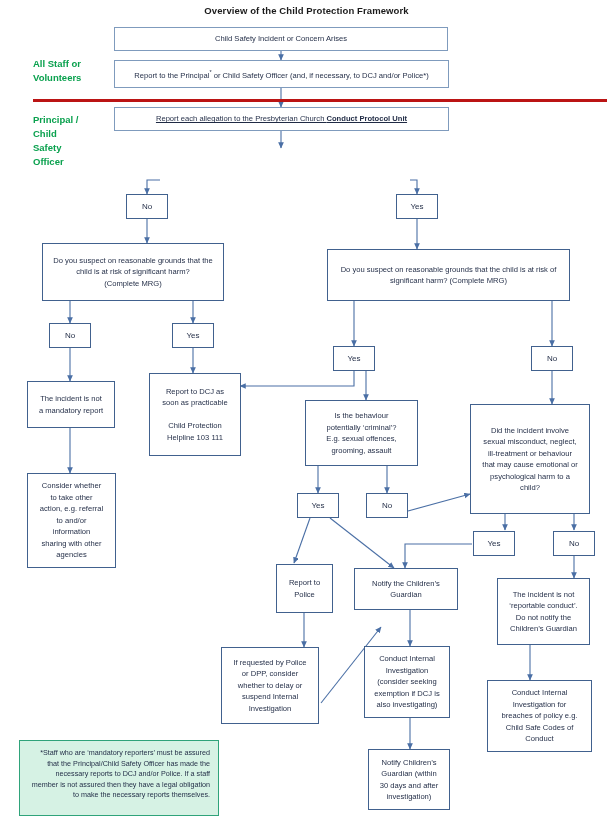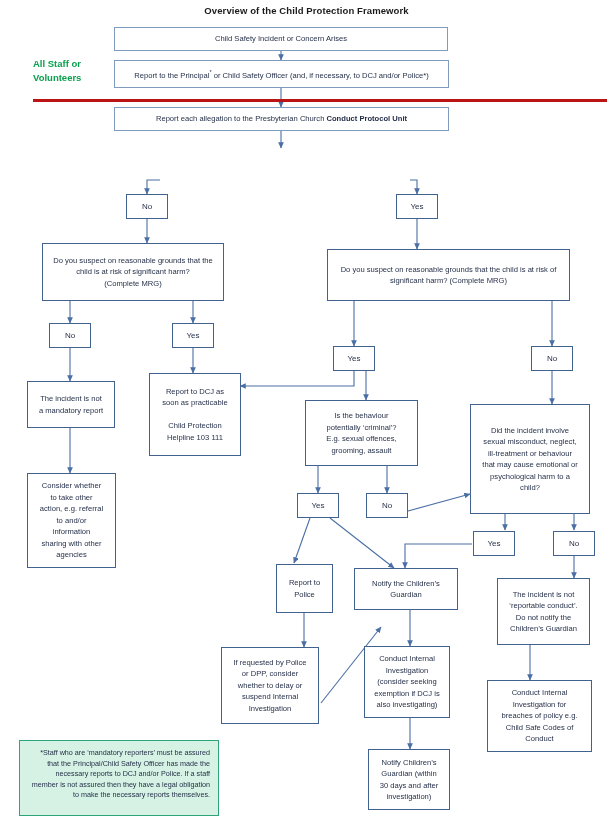--- a/index.html
+++ b/index.html
@@ -166,30 +166,34 @@
       <path d="M410,610 L410,646"></path>
 
       <path d="M410,718 L410,749"></path>
 
       <path d="M530,645 L530,680"></path>
     </g>
   </svg>
 
   <div class="lane-label" style="left:33px; top:57px;">All Staff or
 Volunteers</div>
+  <div class="lane-label" style="left:33px; top:113px;">Principal /
+Child
+Safety
+Officer</div>
 
   <div class="divider" style="left:33px; top:99px; width:574px;"></div>
 
   <div class="box wide-head" style="left:114px; top:27px; width:334px; height:24px;">Child Safety Incident or Concern Arises</div>
 
   <div class="box wide-head" style="left:114px; top:60px; width:335px; height:28px;">
     <span><span>Report to the Principal</span><sup style="font-size:5.5px">*</sup><span> or Child Safety Officer (and, if necessary, to DCJ and/or Police*)</span></span>
   </div>
 
-  <div class="box wide-head" style="left:114px; top:107px; width:335px; height:24px;">
+  <div class="box wide-head" style="left:114px; top:107px; width:335px; height:24px;text-decoration:underline;">
     <span><span>Report each allegation to the Presbyterian Church </span><b>Conduct Protocol Unit</b></span>
   </div>
 
 
   <div class="box small" style="left:126px; top:194px; width:42px; height:25px;">No</div>
   <div class="box small" style="left:396px; top:194px; width:42px; height:25px;">Yes</div>
 
   <div class="box" style="left:42px; top:243px; width:182px; height:58px;">Do you suspect on reasonable grounds that the child is at risk of significant harm?
 (Complete MRG)</div>
 

